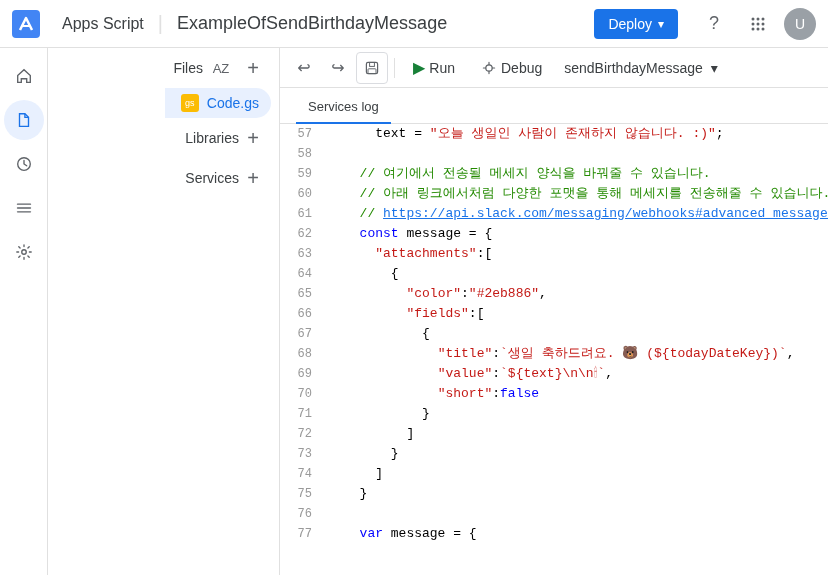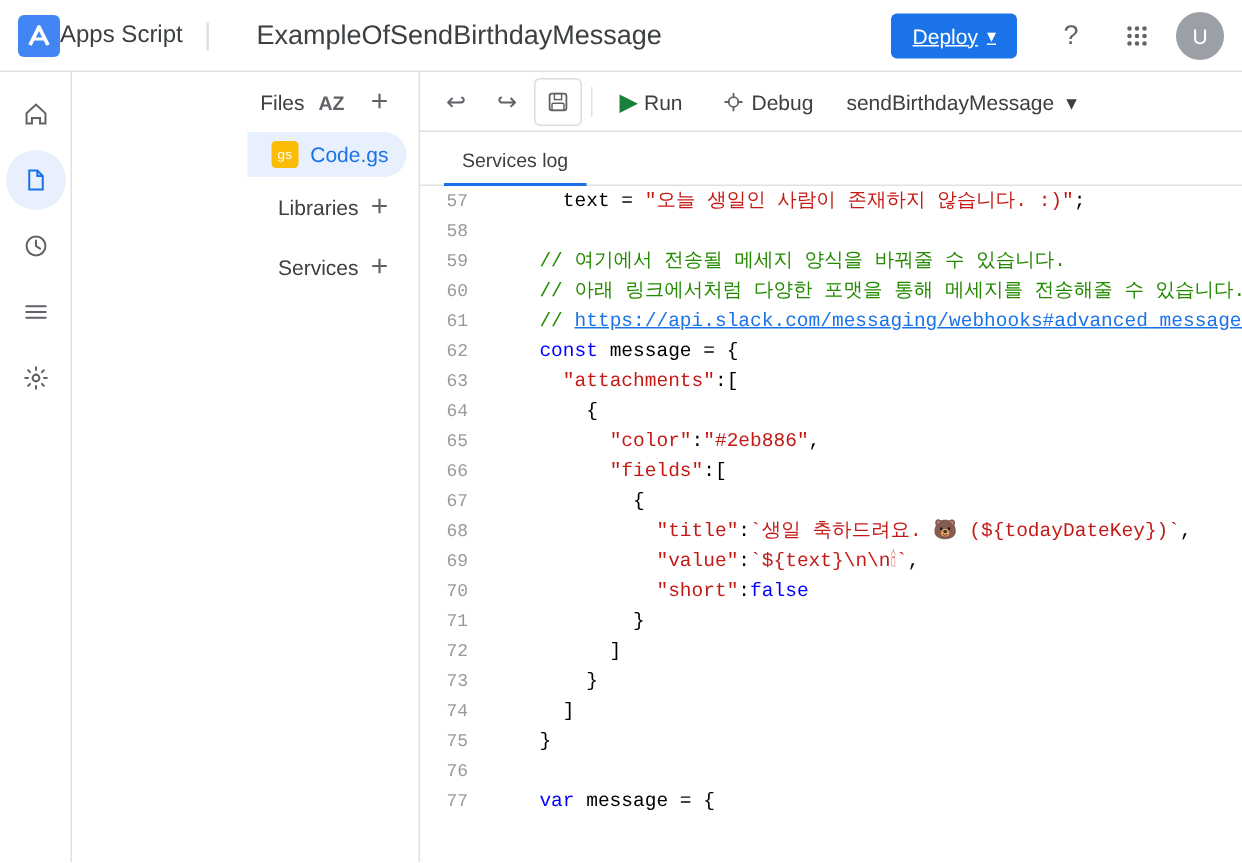--- a/index.html
+++ b/index.html
@@ -12,51 +12,49 @@
       border-bottom: 1px solid #e0e0e0;
       display: flex;
       align-items: center;
       padding: 0 12px;
       gap: 10px;
       flex-shrink: 0;
     }
     .logo-area {
       display: flex;
       align-items: center;
-      gap: 0;
+      gap: 22px;
     }
     .logo-icon {
       width: 28px;
       height: 28px;
     }
     .app-title {
       font-size: 16px;
       font-weight: 500;
       color: #3c4043;
       white-space: nowrap;
     }
     .project-name {
       font-size: 18px;
       color: #3c4043;
       flex: 1;
       font-weight: 400;
-      margin-left: 16px;
     }
     .deploy-btn {
       background: #1a73e8;
       color: #fff;
       border: none;
       border-radius: 4px;
       padding: 7px 14px;
       font-size: 14px;
       cursor: pointer;
       display: flex;
       align-items: center;
       gap: 6px;
-      text-decoration: underline;
     }
     .deploy-chevron {
       font-size: 12px;
     }
     .topbar-icons {
       display: flex;
       align-items: center;
       gap: 8px;
       margin-left: 8px;
     }
@@ -413,21 +411,21 @@
         <path d="M10 2v2M10 16v2M2 10h2M16 10h2M4.22 4.22l1.41 1.41M14.36 14.36l1.41 1.41M4.22 15.78l1.41-1.41M14.36 5.64l1.41-1.41" stroke="#5f6368" stroke-width="1.5" stroke-linecap="round"></path>
       </svg>
     </button>
   </div>
 
   <div id="sidebar">
 
     <div class="sidebar-files-header">
       <span style="font-size:14px;font-weight:500;color:#3c4043;flex:1;">Files</span>
       <button class="sidebar-sort-btn" title="Sort">
-        <span style="font-size:13px;font-weight:bold;color:#5f6368;">AZ</span>
+        <span style="font-size:13px;font-weight:normal;color:#5f6368;">AZ</span>
       </button>
       <button class="sidebar-add-btn">
         <span style="font-size:20px;line-height:1;">+</span>
       </button>
     </div>
     <div class="sidebar-file-item">
       <div class="file-icon" style="background:#fbbc04;font-size:9px;font-weight:normal;color:#fff;width:18px;height:18px;border-radius:3px;display:flex;align-items:center;justify-content:center;">gs</div>
       <span class="file-name">Code.gs</span>
     </div>
 

